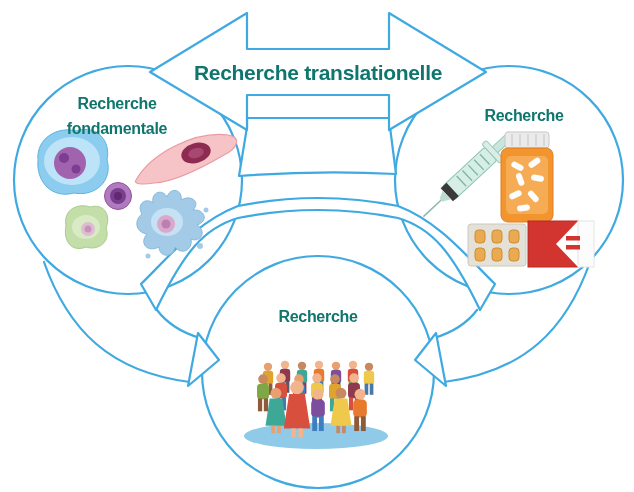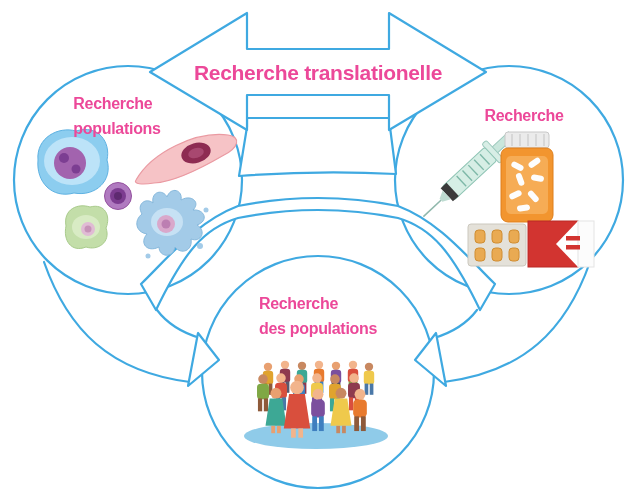--- a/index.html
+++ b/index.html
@@ -1,20 +1,20 @@
 <!DOCTYPE html>
 <html><head>
 <meta charset="utf-8">
 <style>
   html,body{margin:0;padding:0;background:#fff;}
   .stage{position:relative;width:634px;height:492px;background:#fff;overflow:hidden;
          font-family:"Liberation Sans",sans-serif;}
   .stage svg{position:absolute;left:0;top:0;}
-  .label{position:absolute;transform:translate(-50%,-50%);
-         font-weight:700;color:#ec4899;white-space:nowrap;}
+  .label{position:absolute;transform:translate(-50%,-50%);text-align:center;
+         font-weight:700;color:#0f766e;white-space:nowrap;}
   .title{font-size:21px;letter-spacing:-0.3px;}
   .node{font-size:16px;line-height:25px;letter-spacing:-0.3px;}
   .outline{fill:none;stroke:#3fa9e1;stroke-width:2.2;stroke-linejoin:round;stroke-linecap:round;}
   .wfill{fill:#ffffff;stroke:#3fa9e1;stroke-width:2.2;stroke-linejoin:round;stroke-linecap:round;}
   .sk{fill:var(--k,#F2B48C);} .sh{fill:var(--s,#888);} .pt{fill:var(--p,#555);}
 </style>
 </head>
 <body>
 
 <div class="stage">
@@ -162,25 +162,24 @@
       <use href="#prd" transform="translate(341,408) scale(1.05)" style="--s:#EFC94C;--k:#C88860"></use>
       <use href="#prs" transform="translate(360,409) scale(1.05)" style="--s:#E87A2E;--p:#8E5A3A"></use>
       <use href="#prd" transform="translate(297,406) scale(1.32)" style="--s:#D94F3D"></use>
     </g>
   </svg>
 
   <div class="label title" style="left:318px;top:73px;">Recherche translationelle</div>
 
   <div class="label node" style="left:117px;top:116px;">
     <div>Recherche</div>
-    <div>populations</div>
+    <div>fondamentale</div>
   </div>
 
   <div class="label node" style="left:524px;top:115px;">
     <div>Recherche</div>
   </div>
 
   <div class="label node" style="left:318px;top:316px;">
     <div>Recherche</div>
-    <div>des populations</div>
   </div>
 
 </div>
 
 </body></html>

